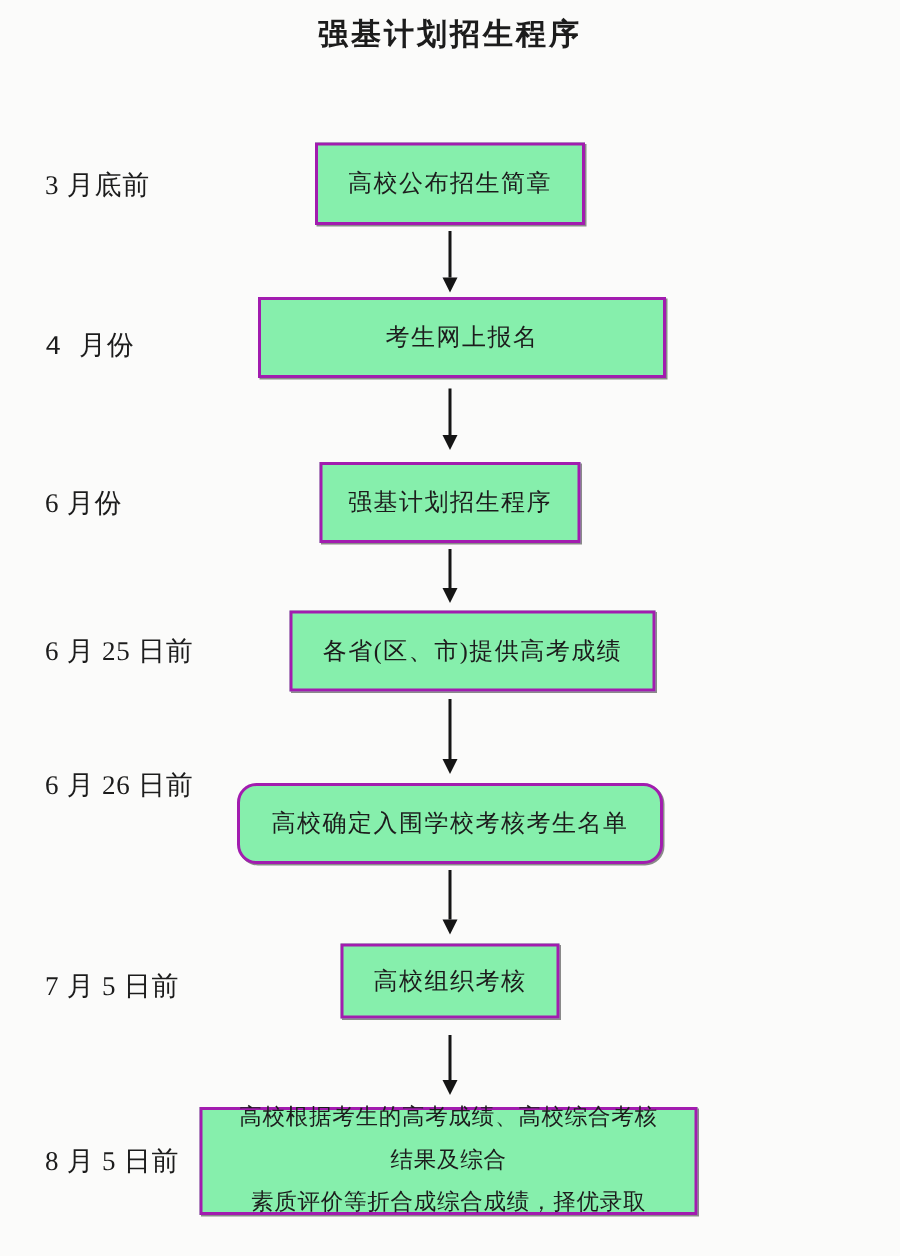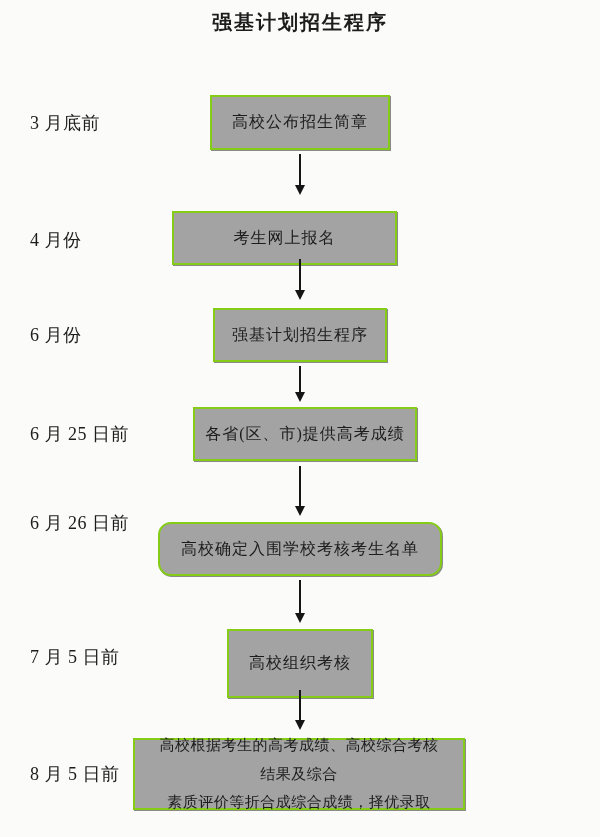--- a/index.html
+++ b/index.html
@@ -25,22 +25,22 @@
     position: absolute;
     left: 30px;
     display: flex;
     align-items: center;
     font-size: 18px;
     letter-spacing: 0.5px;
     white-space: nowrap;
   }
   .box {
     position: absolute;
-    border: 2px solid #84cc16;
-    background: #a3a3a3;
+    border: 2px solid #a21caf;
+    background: #86efac;
     box-shadow: 1px 1px 0 rgba(0,0,0,0.45);
     display: flex;
     align-items: center;
     justify-content: center;
     text-align: center;
     font-size: 16px;
     letter-spacing: 1px;
     box-sizing: border-box;
   }
   .box.multiline {
@@ -77,54 +77,54 @@
   <div class="title">强基计划招生程序</div>
 
   <div class="time" style="top:95px; height:55px;">3 月底前</div>
   <div class="box" style="left:210px; top:95px; width:180px; height:55px;">高校公布招生简章</div>
 
   <div class="arrow" style="left:294px; top:154px; height:41px;">
     <div class="line"></div>
     <div class="head"></div>
   </div>
 
-  <div class="time" style="top:213px; height:54px;">4 月份</div>
-  <div class="box" style="left:172px; top:211px; width:225px; height:54px;">考生网上报名</div>
+  <div class="time" style="top:203px; height:54px;font-family:Liberation Mono, monospace;">4 月份</div>
+  <div class="box" style="left:172px; top:198px; width:272px; height:54px;">考生网上报名</div>
 
   <div class="arrow" style="left:294px; top:259px; height:41px;">
     <div class="line"></div>
     <div class="head"></div>
   </div>
 
   <div class="time" style="top:308px; height:54px;">6 月份</div>
   <div class="box" style="left:213px; top:308px; width:174px; height:54px;">强基计划招生程序</div>
 
   <div class="arrow" style="left:294px; top:366px; height:36px;">
     <div class="line"></div>
     <div class="head"></div>
   </div>
 
   <div class="time" style="top:407px; height:54px;">6 月 25 日前</div>
-  <div class="box" style="left:193px; top:407px; width:224px; height:54px;">各省(区、市)提供高考成绩</div>
+  <div class="box" style="left:193px; top:407px; width:244px; height:54px;">各省(区、市)提供高考成绩</div>
 
   <div class="arrow" style="left:294px; top:466px; height:50px;">
     <div class="line"></div>
     <div class="head"></div>
   </div>
 
   <div class="time" style="top:496px; height:54px;">6 月 26 日前</div>
   <div class="box" style="left:158px; top:522px; width:284px; height:54px;border-radius:13px;">高校确定入围学校考核考生名单</div>
 
   <div class="arrow" style="left:294px; top:580px; height:43px;">
     <div class="line"></div>
     <div class="head"></div>
   </div>
 
   <div class="time" style="top:629px; height:55px;">7 月 5 日前</div>
-  <div class="box" style="left:227px; top:629px; width:146px; height:69px;">高校组织考核</div>
+  <div class="box" style="left:227px; top:629px; width:146px; height:50px;">高校组织考核</div>
 
   <div class="arrow" style="left:294px; top:690px; height:40px;">
     <div class="line"></div>
     <div class="head"></div>
   </div>
 
   <div class="time" style="top:738px; height:72px;">8 月 5 日前</div>
   <div class="box multiline" style="left:133px; top:738px; width:332px; height:72px;">
     <div>高校根据考生的高考成绩、高校综合考核结果及综合</div>
     <div>素质评价等折合成综合成绩，择优录取</div>

